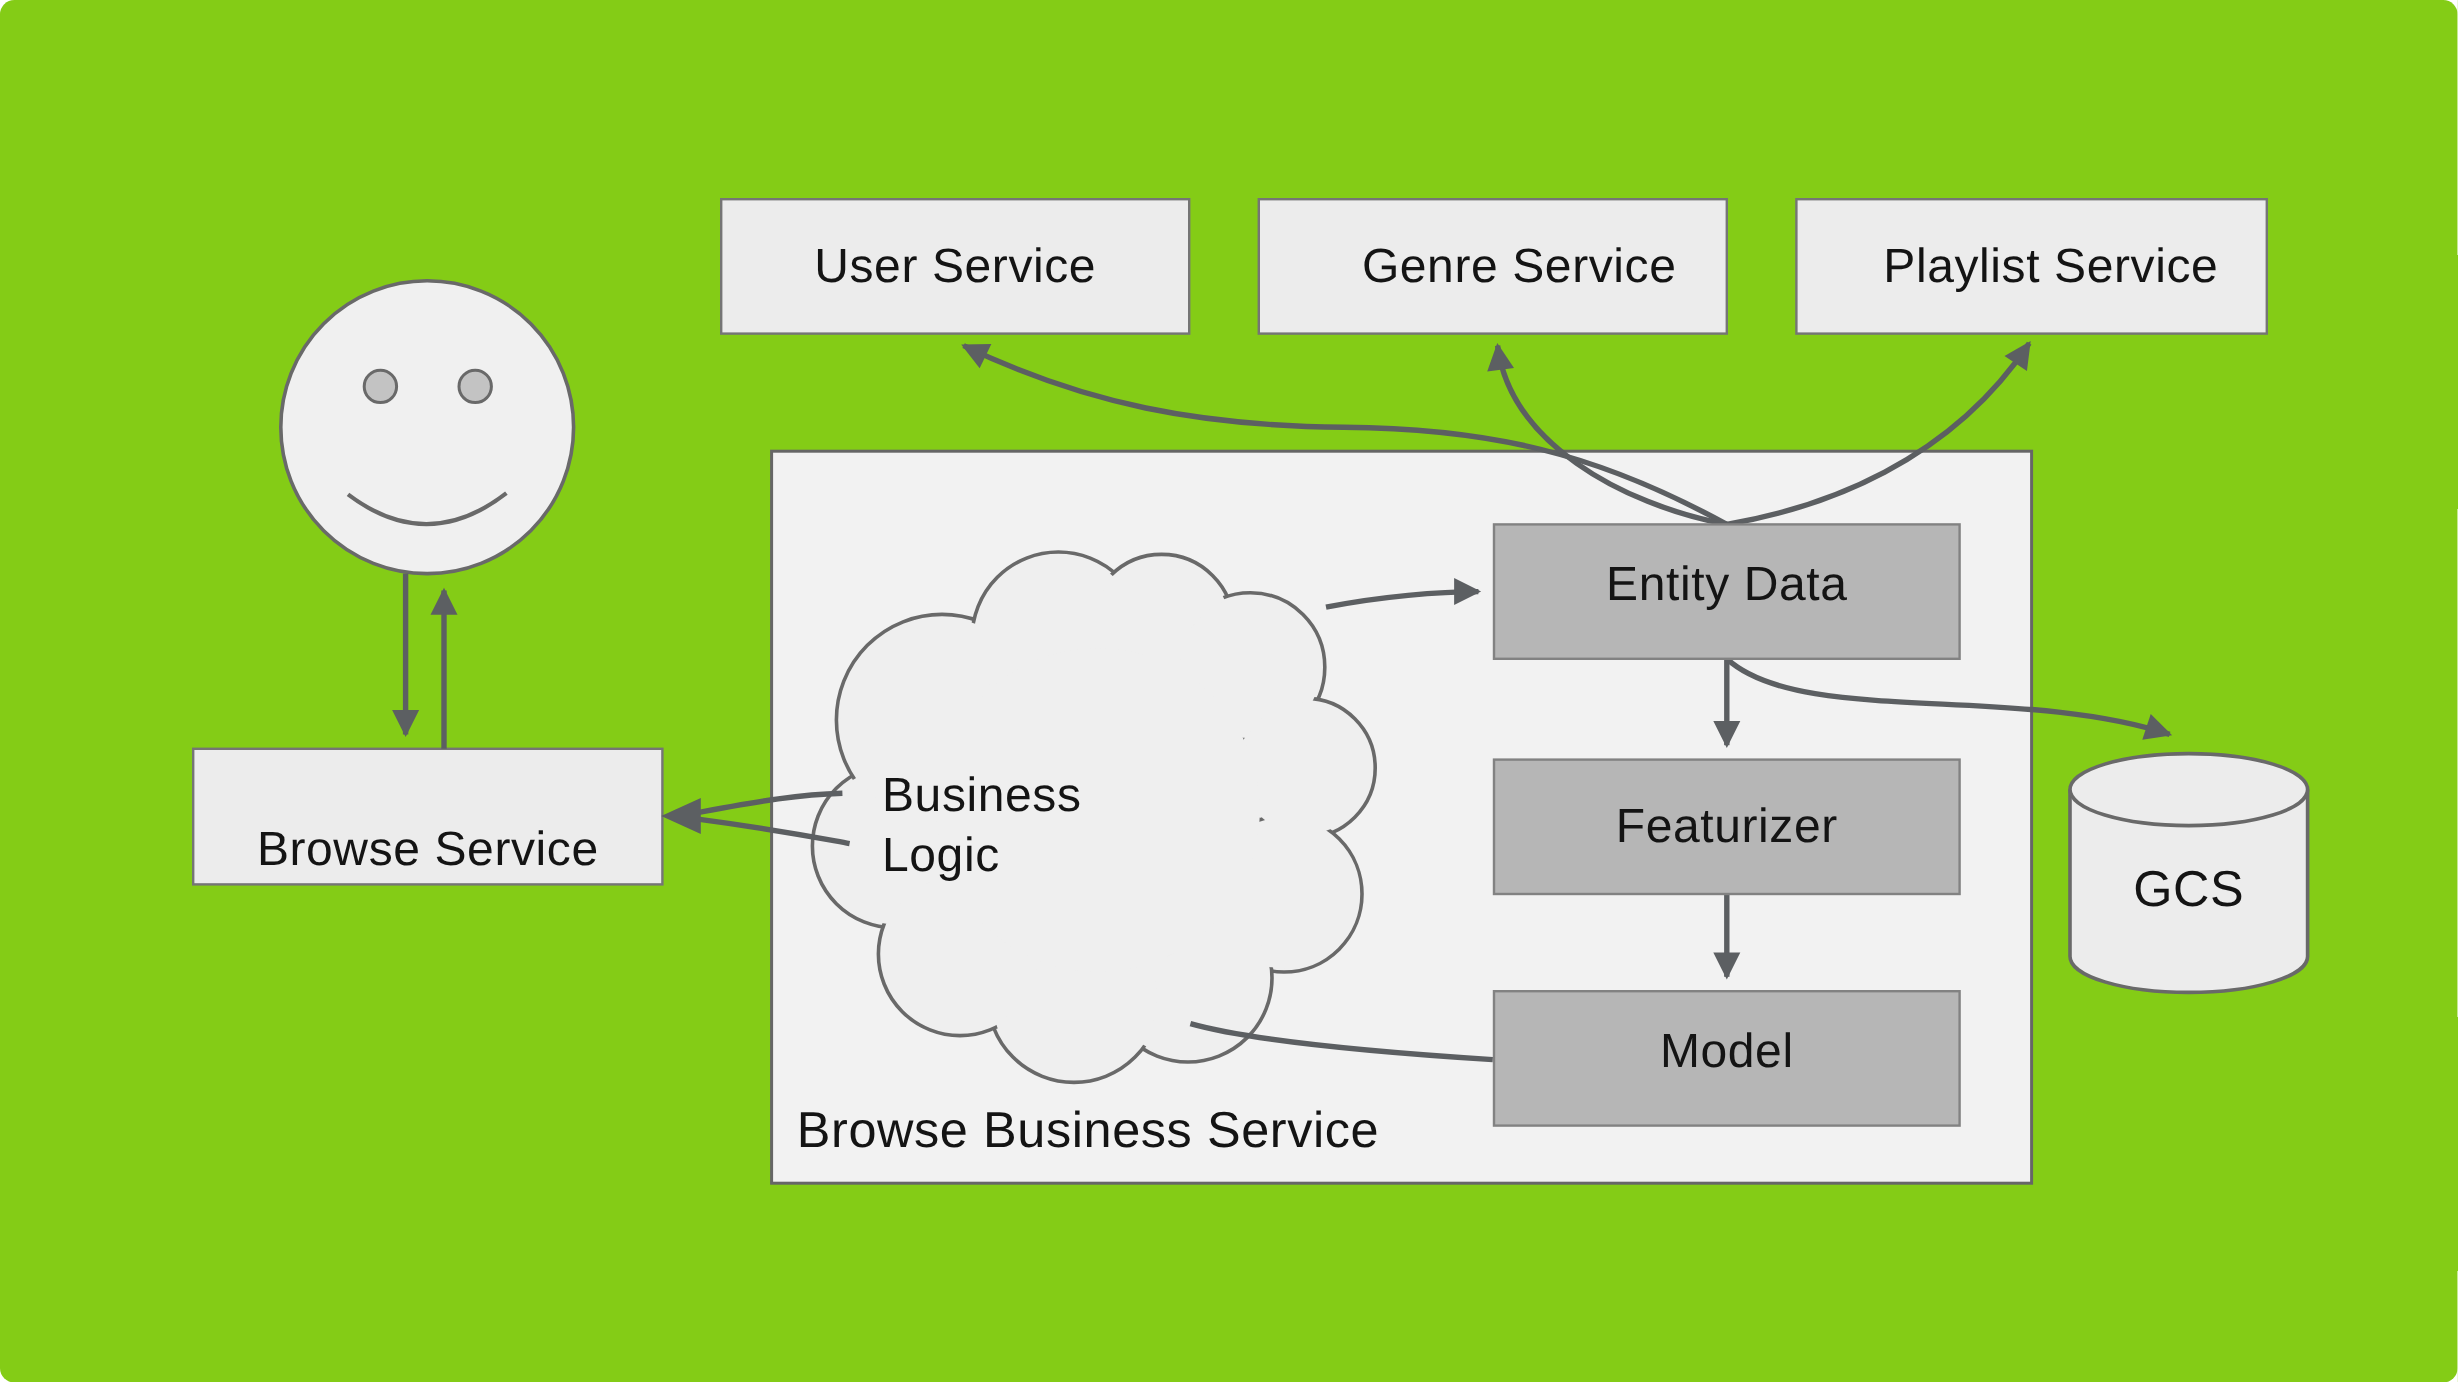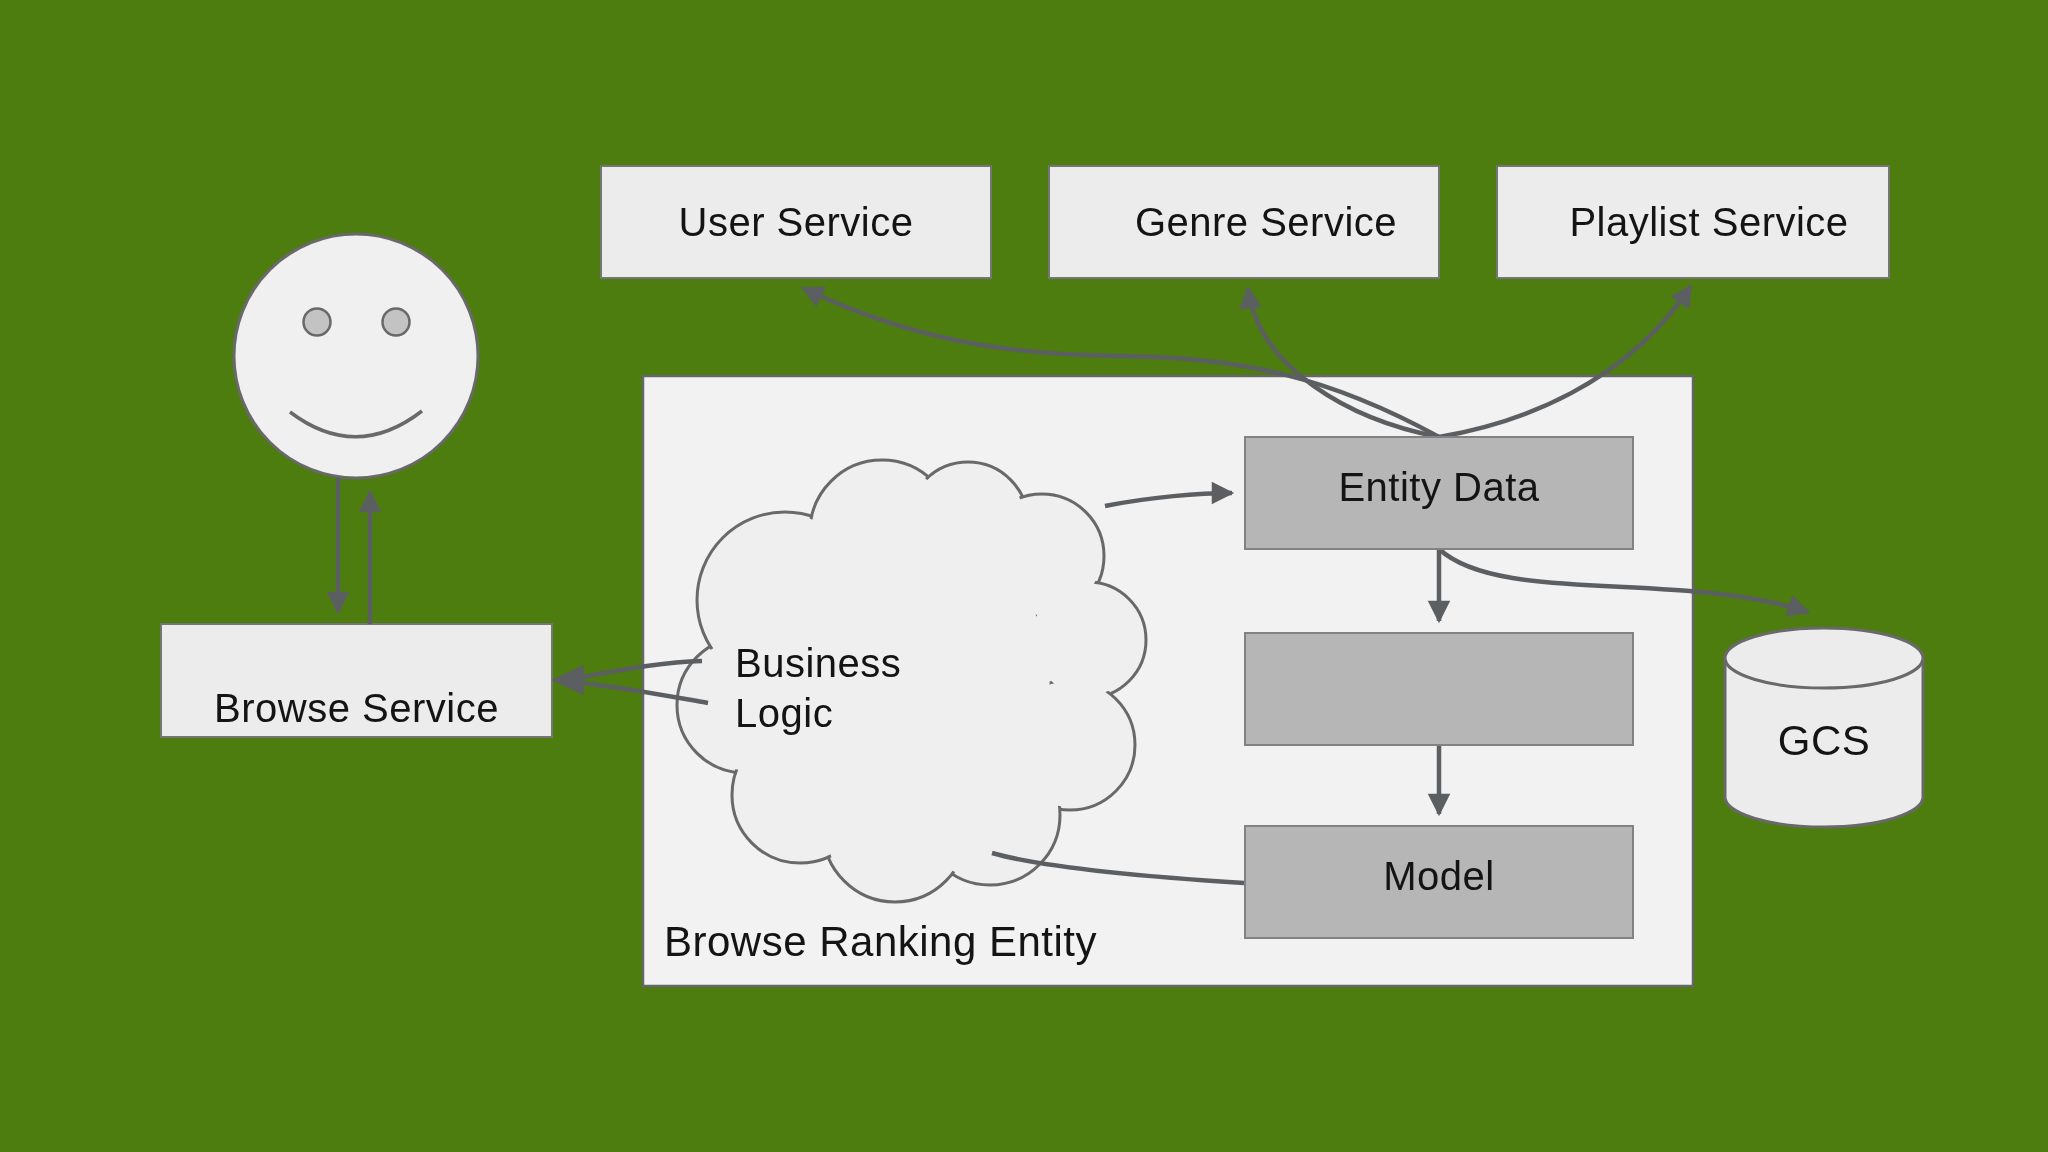--- a/index.html
+++ b/index.html
@@ -1,21 +1,22 @@
 <!DOCTYPE html>
 <html><head>
 <meta charset="utf-8">
 <style>
   html,body{margin:0;padding:0;background:#ffffff;}
   .canvas{
     position:relative;
     width:2048px;height:1152px;
-    background:#4d7c0f;
+    background:#84cc16;
     font-family:"Liberation Sans", sans-serif;
     overflow:hidden;
+    border-radius:12px;
   }
   .canvas svg{position:absolute;left:0;top:0;}
   .node-label{
     position:absolute;
     display:flex;align-items:center;justify-content:center;
     font-size:40px;color:#141414;letter-spacing:0.5px;
     white-space:nowrap;
   }
   .free-label{
     position:absolute;
@@ -109,23 +110,24 @@
     <rect x="1245" y="437" width="388" height="112" fill="#b6b6b6" stroke="#828282" stroke-width="2"></rect>
     <rect x="1245" y="633" width="388" height="112" fill="#b6b6b6" stroke="#828282" stroke-width="2"></rect>
     <rect x="1245" y="826" width="388" height="112" fill="#b6b6b6" stroke="#828282" stroke-width="2"></rect>
   </svg>
 
   <div class="node-label" style="left:601px;top:166px;width:390px;height:112px;">User Service</div>
   <div class="node-label" style="left:1049px;top:166px;width:390px;height:112px;margin-left:22px;">Genre Service</div>
   <div class="node-label" style="left:1497px;top:166px;width:392px;height:112px;padding-left:16px;">Playlist Service</div>
   <div class="node-label" style="left:161px;top:624px;width:391px;height:113px;margin-top:28px;">Browse Service</div>
   <div class="node-label" style="left:1245px;top:437px;width:388px;height:100px;">Entity Data</div>
+  <div class="node-label" style="left:1245px;top:633px;width:388px;height:112px;">Featurizer</div>
   <div class="node-label" style="left:1245px;top:826px;width:388px;height:100px;">Model</div>
 
-  <div class="free-label" style="left:664px;top:918px;">Browse Ranking Entity</div>
+  <div class="free-label" style="left:664px;top:918px;">Browse Business Service</div>
 
   <div class="free-label center-text" style="left:735px;top:638px;width:300px;line-height:50px;font-size:40px;">
     <div>Business</div>
     <div>Logic</div>
   </div>
 
   <div class="node-label" style="left:1725px;top:718px;width:198px;height:46px;font-size:42px;">GCS</div>
 
 </div>
 

